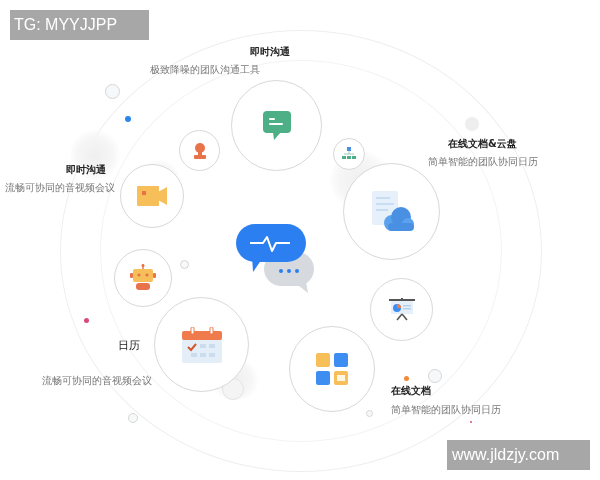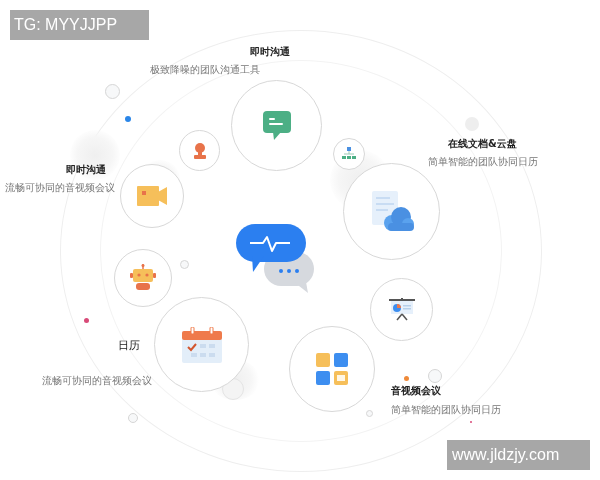--- a/index.html
+++ b/index.html
@@ -132,21 +132,21 @@
     <rect x="2" y="3" width="22" height="13" fill="#e6f0fb"></rect>
     <circle cx="8" cy="10" r="4" fill="#3d8ef0"></circle>
     <path d="M8 10 L8 6 A4 4 0 0 1 12 10 Z" fill="#ef7a4b"></path>
     <rect x="14" y="7" width="8" height="1.5" fill="#b7cfe9"></rect>
     <rect x="14" y="10" width="8" height="1.5" fill="#b7cfe9"></rect>
     <line x1="13" y1="16" x2="8" y2="22" stroke="#555" stroke-width="1.5"></line>
     <line x1="13" y1="16" x2="18" y2="22" stroke="#555" stroke-width="1.5"></line>
   </svg>
 </div>
 
-<div class="title" style="left:391px;top:384px;">音视频会议</div>
+<div class="title" style="left:391px;top:384px;">在线文档</div>
 <div class="sub" style="left:391px;top:403px;">简单智能的团队协同日历</div>
 <div class="circle" style="left:289px;top:326px;width:86px;height:86px;">
   <svg width="32" height="32" viewBox="0 0 32 32">
     <rect x="0" y="0" width="14" height="14" rx="2" fill="#f6bf5a"></rect>
     <rect x="18" y="0" width="14" height="14" rx="2" fill="#3d8ef0"></rect>
     <rect x="0" y="18" width="14" height="14" rx="2" fill="#3d8ef0"></rect>
     <rect x="18" y="18" width="14" height="14" rx="2" fill="#f6bf5a"></rect>
     <rect x="21" y="22" width="8" height="6" fill="#fff7e6"></rect>
   </svg>
 </div>

